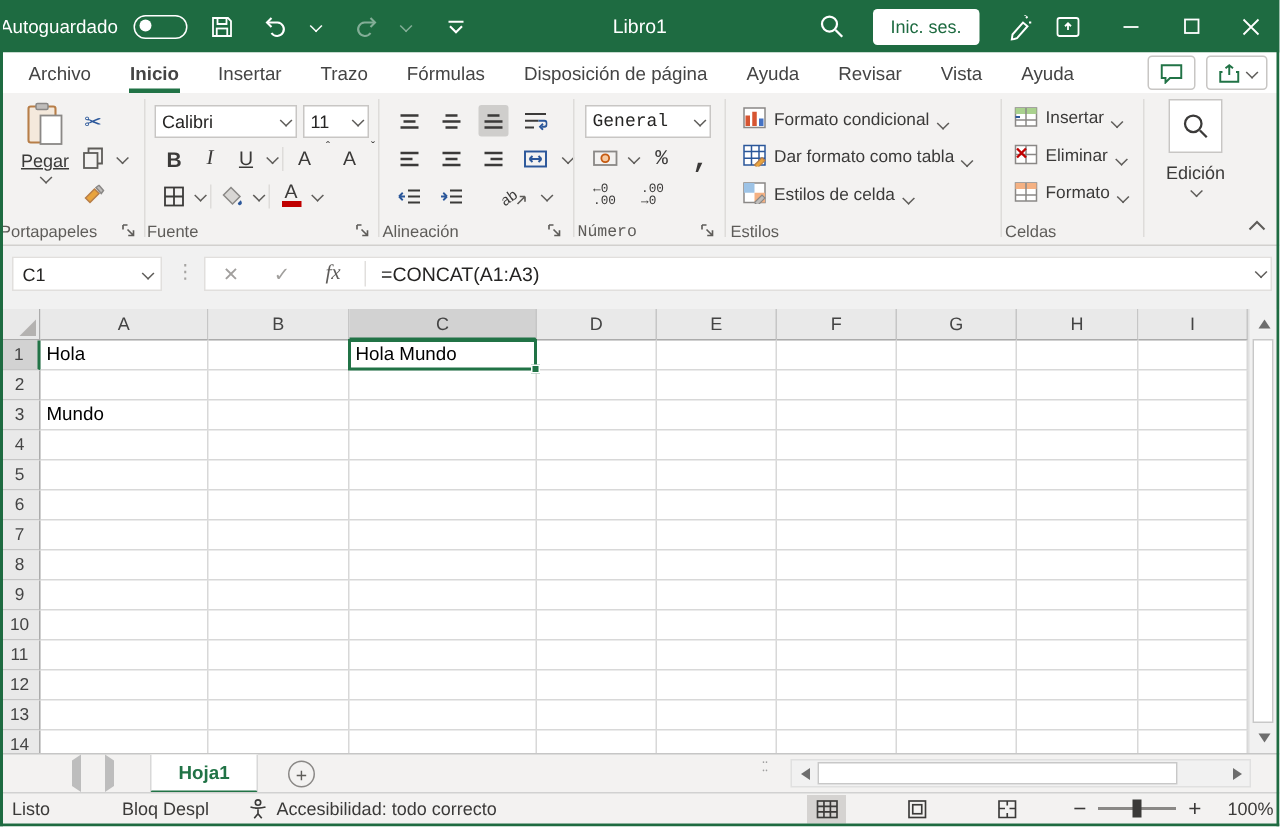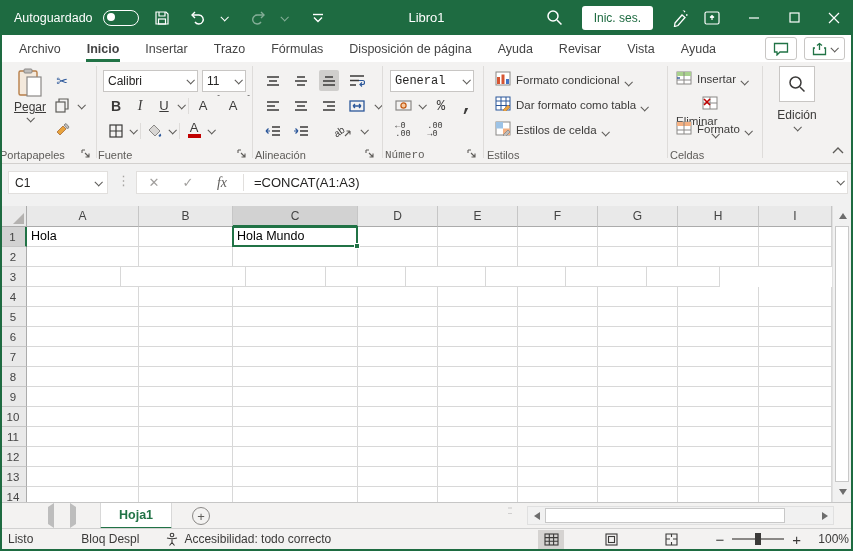--- a/index.html
+++ b/index.html
@@ -8,21 +8,21 @@
   .abs { position:absolute; }
 
   
   .frame-l,.frame-r,.frame-b { position:absolute; background:#1E6B41; z-index:50; }
   .frame-l { left:0; top:0; bottom:0; width:2px; }
   .frame-r { right:0; top:0; bottom:0; width:2px; }
   .frame-b { left:0; right:0; bottom:0; height:2px; }
 
   
   .titlebar { position:absolute; left:0; top:0; width:853px; height:35px; background:#1E6B41; color:#fff; display:flex; align-items:center; }
-  .tb-left { display:flex; align-items:center; gap:10px; padding-left:14px; }
+  .tb-left { display:flex; align-items:center; gap:10px; }
   .tb-autosave { font-size:12.5px; }
   .toggle { width:36px; height:16px; border:1.5px solid #fff; border-radius:9px; position:relative; }
   .toggle .knob { position:absolute; left:3px; top:2.5px; width:8px; height:8px; border-radius:50%; background:#fff; }
   .tb-btn { display:flex; align-items:center; justify-content:center; width:26px; height:26px; }
   .tb-title { position:absolute; left:0; right:0; top:0; height:35px; display:flex; align-items:center; justify-content:center; font-size:13px; pointer-events:none; }
   .tb-right { position:absolute; right:0; top:0; height:35px; display:flex; align-items:center; gap:6px; padding-right:6px; }
   .signin { background:#fff; color:#1E6B41; font-size:12px; border-radius:3px; padding:5px 12px; }
   .dim { opacity:.45; }
   .chv { display:inline-block; width:6px; height:6px; border-right:1.4px solid currentColor; border-bottom:1.4px solid currentColor; transform:rotate(45deg) translateY(-1px); }
 
@@ -464,21 +464,21 @@
     <div class="rrow styleitem" style="left:6px;top:9px;">
       <svg width="16" height="14" viewBox="0 0 16 14">
           <rect x="1" y="1" width="14" height="12" fill="#fff" stroke="#8A8886"></rect>
           <rect x="1" y="1" width="14" height="4" fill="#A9D18E"></rect>
           <path d="M1 9h14M8 1v12" stroke="#8A8886"></path>
           <path d="M4 7l-3 0" stroke="#2B579A" stroke-width="1.4"></path>
         </svg>
       <span>Insertar</span>
       <span class="chv" style="color:#5E5C59"></span>
     </div>
-    <div class="rrow styleitem" style="left:6px;top:34px;flex-direction:column;">
+    <div class="rrow styleitem" style="left:6px;top:34px;">
       <svg width="16" height="14" viewBox="0 0 16 14">
           <rect x="1" y="1" width="14" height="12" fill="#fff" stroke="#8A8886"></rect>
           <path d="M1 7h14M8 1v12" stroke="#8A8886"></path>
           <path d="M2 3l6 6M8 3L2 9" stroke="#C00000" stroke-width="1.6"></path>
         </svg>
       <span>Eliminar</span>
       <span class="chv" style="color:#5E5C59"></span>
     </div>
     <div class="rrow styleitem" style="left:6px;top:59px;">
       <svg width="16" height="14" viewBox="0 0 16 14">
@@ -577,20 +577,21 @@
         <div class="cell" style="width: 94px;"></div>
         <div class="cell" style="width: 125px;"></div>
         <div class="cell" style="width: 80px;"></div>
         <div class="cell" style="width: 80px;"></div>
         <div class="cell" style="width: 80px;"></div>
         <div class="cell" style="width: 80px;"></div>
         <div class="cell" style="width: 81px;"></div>
         <div class="cell" style="width: 73px;"></div>
       </div>
       <div class="grow">
+        <div class="cell" style="width: 112px;">Mundo</div>
         <div class="cell" style="width: 94px;"></div>
         <div class="cell" style="width: 125px;"></div>
         <div class="cell" style="width: 80px;"></div>
         <div class="cell" style="width: 80px;"></div>
         <div class="cell" style="width: 80px;"></div>
         <div class="cell" style="width: 80px;"></div>
         <div class="cell" style="width: 81px;"></div>
         <div class="cell" style="width: 73px;"></div>
       </div>
       <div class="grow">

